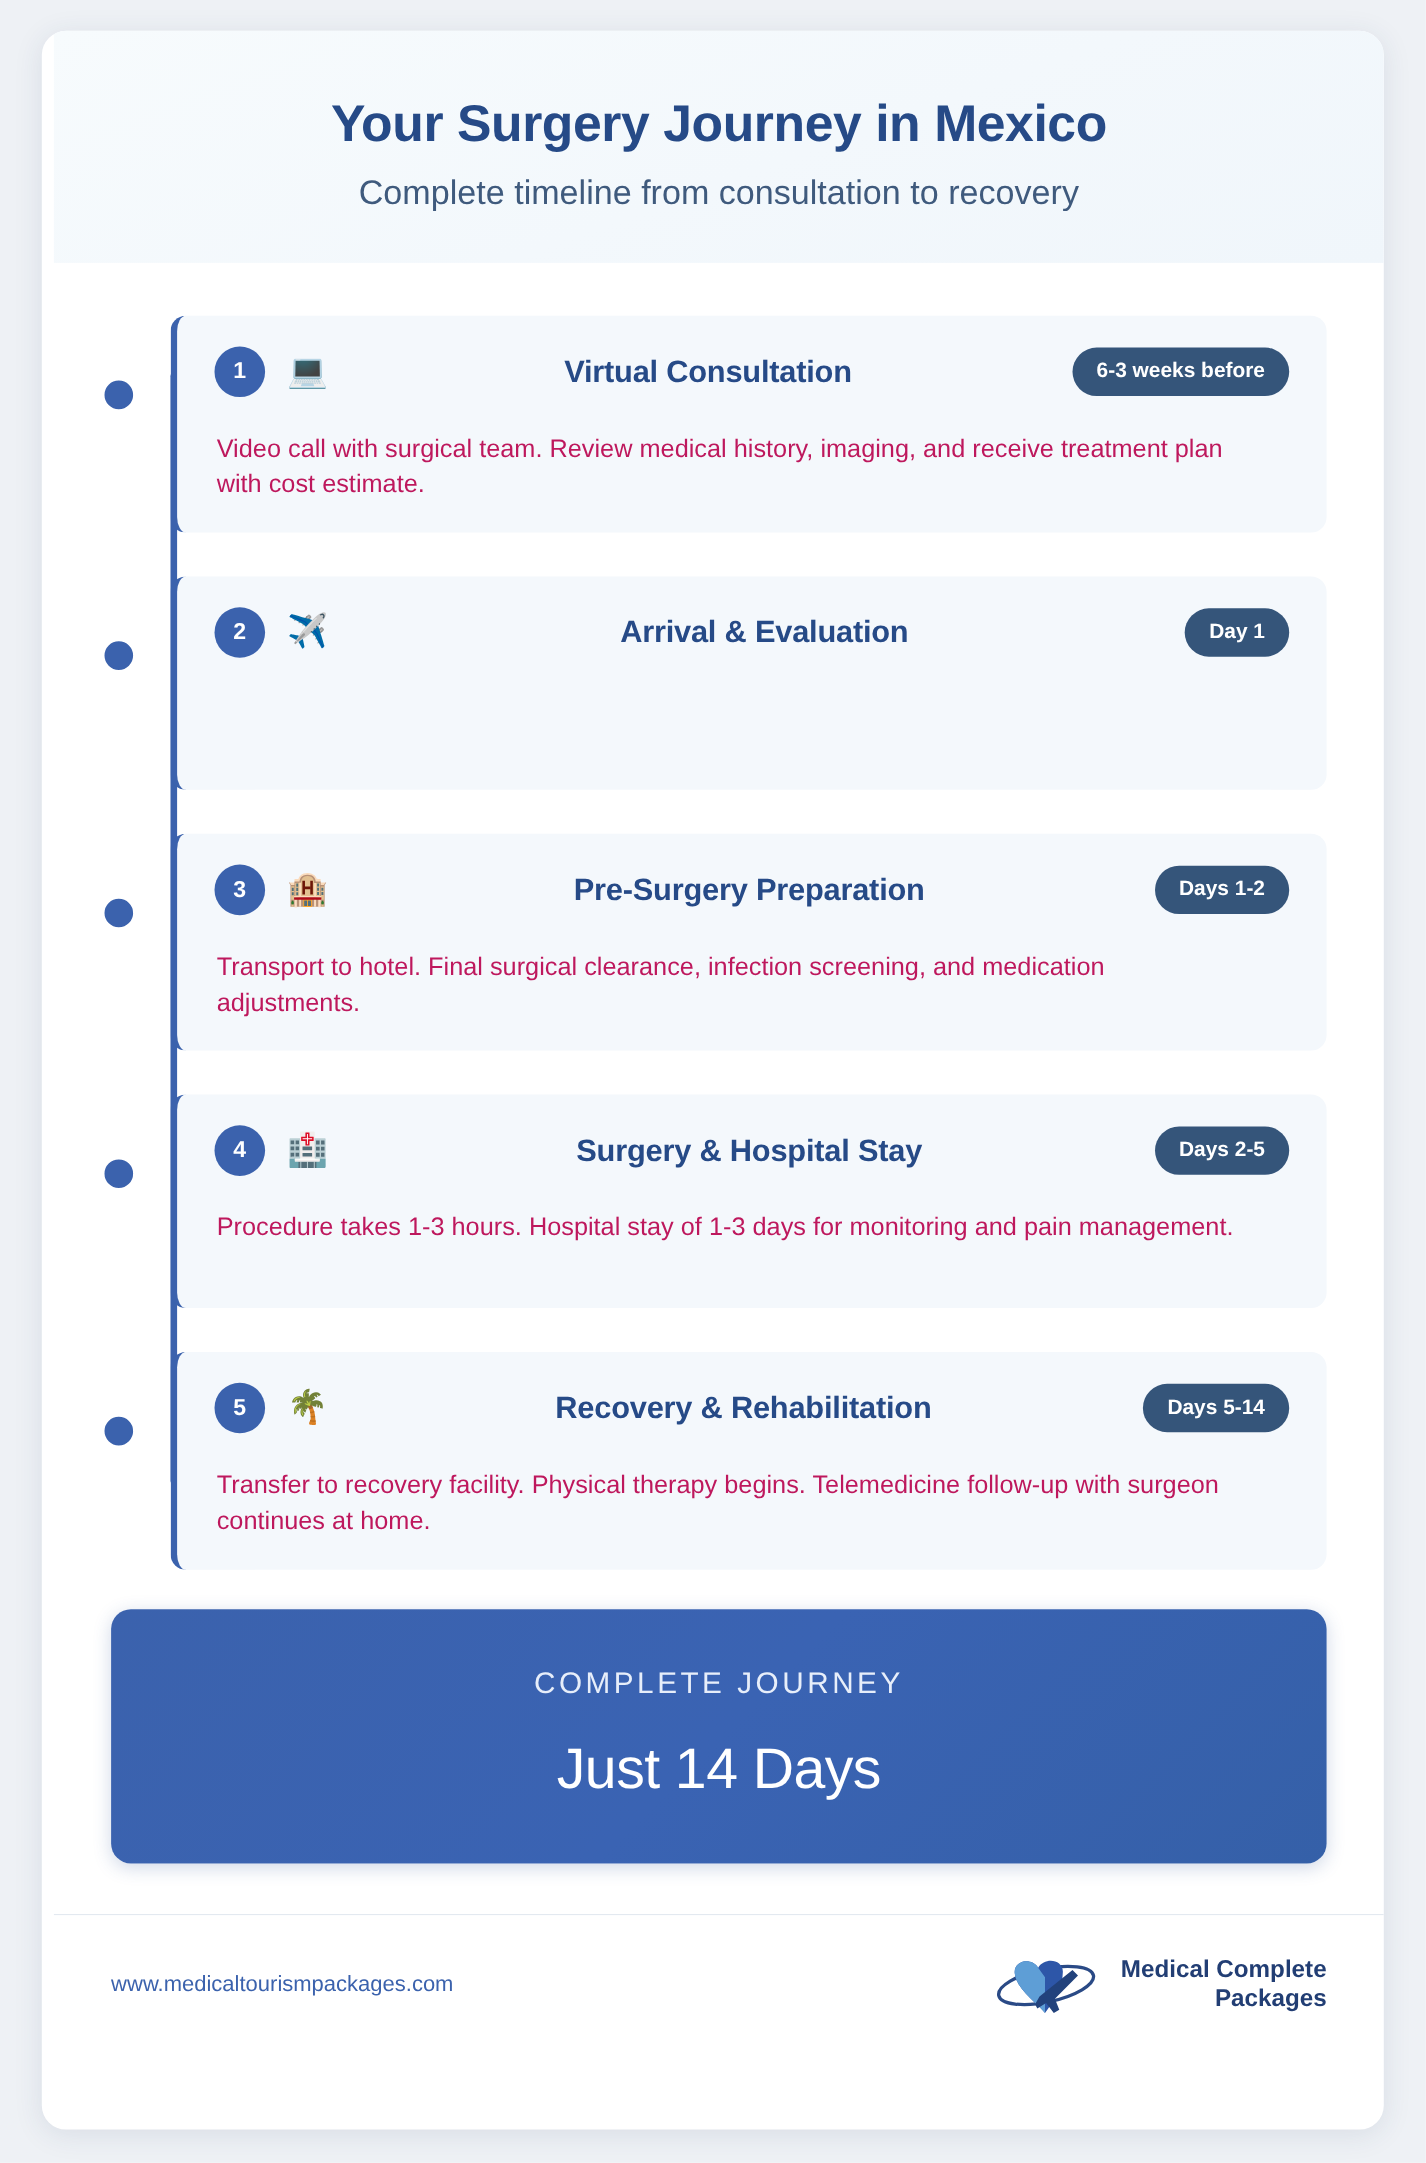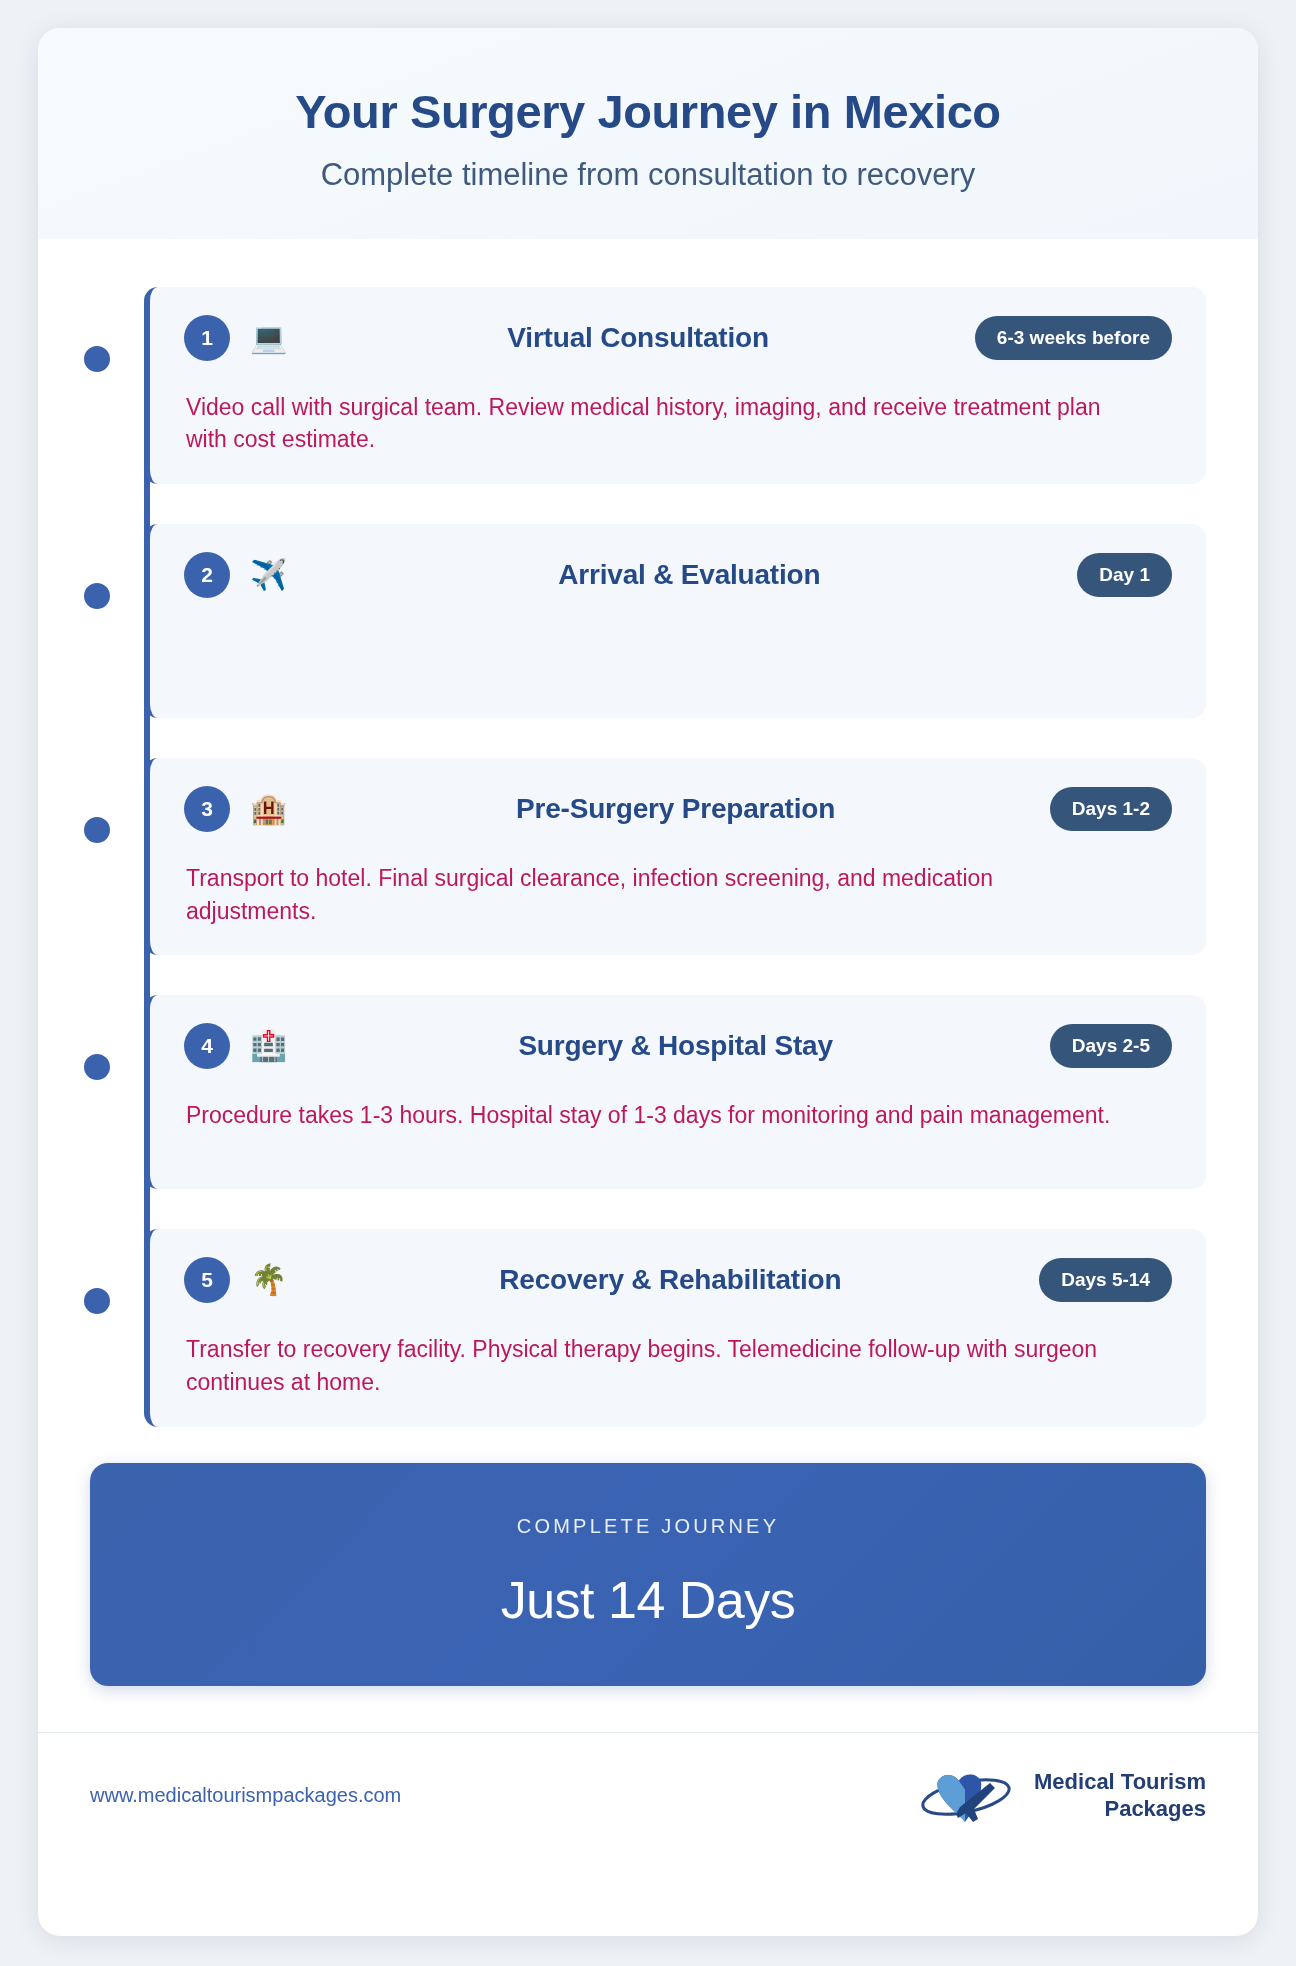--- a/index.html
+++ b/index.html
@@ -21,20 +21,21 @@
 
   .card-shell {
     position: relative;
     width: 1220px;
     min-height: 1908px;
     margin: 0 auto;
     background: #ffffff;
     border-radius: 22px;
     box-shadow: 0 4px 26px rgba(40,60,100,0.10);
     overflow: hidden;
+    padding-left: 11px;
   }
 
   
   .header {
     background: linear-gradient(160deg, #f7fbfd 0%, #f3f8fc 55%, #f0f6fb 100%);
     padding: 58px 40px 46px 40px;
     text-align: center;
   }
   .header h1 {
     font-size: 47px;
@@ -152,21 +153,21 @@
   .summary {
     margin: 26px 52px 0 52px;
     background: linear-gradient(135deg, #3b62ad 0%, #3a63b3 50%, #3560a8 100%);
     border-radius: 18px;
     padding: 52px 30px 56px 30px;
     text-align: center;
     box-shadow: 0 4px 16px rgba(45,80,150,0.22);
   }
   .summary .eyebrow {
     color: #e7eefa;
-    font-size: 20px;
+    font-size: 27px;
     letter-spacing: 3.2px;
     text-transform: uppercase;
     font-weight: normal;
   }
   .summary .big {
     margin-top: 32px;
     color: #ffffff;
     font-size: 52px;
     font-weight: normal;
     letter-spacing: -0.5px;
@@ -290,20 +291,20 @@
       <div class="logo">
         <span class="logo-mark">
           <svg width="106" height="62" viewBox="0 0 106 62" aria-hidden="true">
             <ellipse cx="50" cy="34" rx="44" ry="15" fill="none" stroke="#2a4a86" stroke-width="3" transform="rotate(-12 50 34)"></ellipse>
             <path d="M41 14 C41 5, 28 3, 23 11 C18 3, 5 6, 6 15 C7 27, 23 37, 28 44 C33 37, 41 27, 41 14 Z" transform="translate(14,4) scale(1.25)" fill="#2d56a8"></path>
             <path d="M23 11 C18 3, 5 6, 6 15 C7 27, 23 37, 28 44 L28 18 Z" transform="translate(14,4) scale(1.25)" fill="#5e9ed6"></path>
             <path d="M44 44 L74 20 L79 25 L58 46 L62 56 L57 59 L50 50 L42 55 L40 51 Z" fill="#22427c"></path>
           </svg>
         </span>
         <span class="logo-text">
-          <span>Medical Tourism</span><br>
+          <span>Medical Complete</span><br>
           <span>Packages</span>
         </span>
       </div>
     </div>
 
   </div>
 </div>
 
 </body></html>

